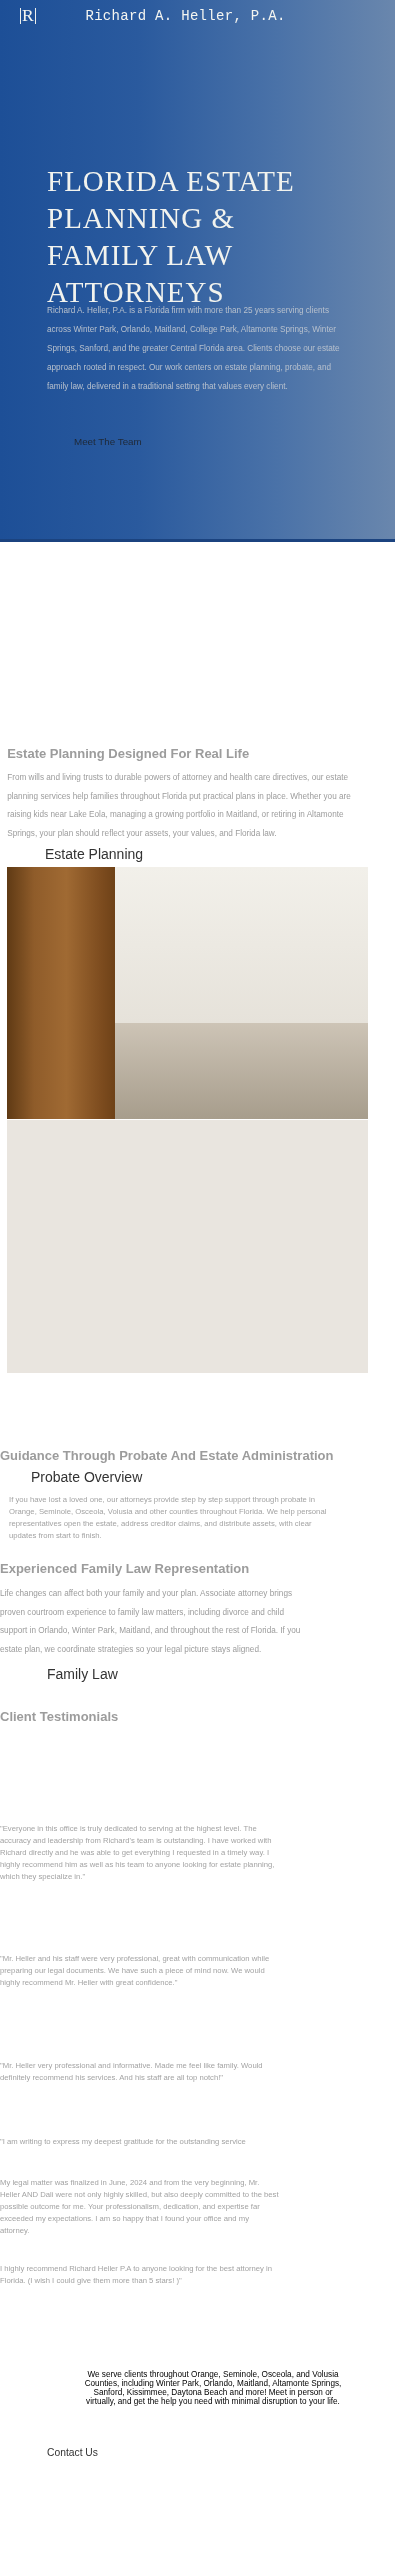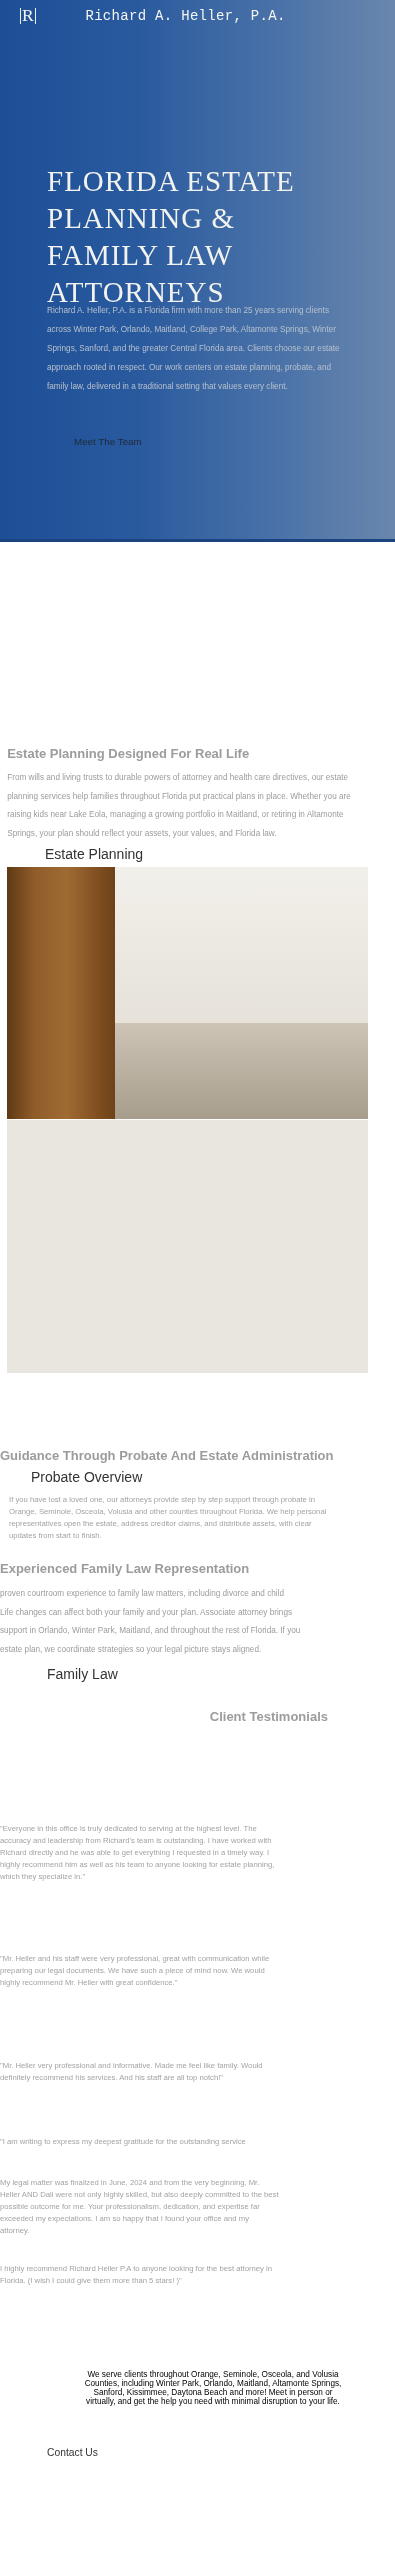--- a/index.html
+++ b/index.html
@@ -23,21 +23,21 @@
   .hero-line{font-size:8.2px;line-height:19px;color:#b7c0cd;white-space:nowrap;}
   .meet-link{position:absolute;left:74px;top:436px;font-size:9.8px;color:#1f2937;
              text-decoration:none;white-space:nowrap;cursor:pointer;}
 
   
   .h2{position:absolute;font-size:13px;font-weight:bold;color:#9c9c9c;white-space:nowrap;}
   .big-par .line{font-size:8.2px;line-height:18.5px;color:#9c9c9c;white-space:nowrap;}
   .small-par .line{font-size:7.7px;line-height:12px;color:#a3a3a3;white-space:nowrap;}
   .text-link{position:absolute;font-size:14px;color:#333;text-decoration:none;white-space:nowrap;cursor:pointer;}
   .centered{left:0;width:332px;text-align:center;padding-left:47px;}
-  .centered-full{left:0;width:312px;text-align:right;padding-left:16px;}
+  .centered-full{left:0;width:312px;text-align:left;}
 
   
   .photo{position:absolute;left:7.2px;width:361px;overflow:hidden;background:#e9e5df;}
   .photo>div{position:absolute;}
   .p1-door{left:0;top:0;bottom:0;width:30%;
      background:linear-gradient(90deg,#5f3a14,#8f5c2a 25%,#a06a33 55%,#7c4b1e 88%,#6e4218),
      repeating-linear-gradient(180deg,rgba(0,0,0,.05) 0 1.5px,transparent 1.5px 7.2px);}
   .p1-room{left:30%;top:0;right:0;height:62%;background:linear-gradient(180deg,#f2f0ea,#e6e2da);}
   .p1-floor{left:30%;bottom:0;right:0;height:38%;background:linear-gradient(180deg,#cdc4b6,#a79d8c);}
   .p1-rug{left:35%;top:35%;width:38%;height:4.5%;border-radius:4.1px;
@@ -169,22 +169,22 @@
   <div class="abs small-par" style="left:0;top:1494px;padding-left:9px;">
       <div class="line">If you have lost a loved one, our attorneys provide step by step support through probate in</div>
       <div class="line">Orange, Seminole, Osceola, Volusia and other counties throughout Florida. We help personal</div>
       <div class="line">representatives open the estate, address creditor claims, and distribute assets, with clear</div>
       <div class="line">updates from start to finish.</div>
     </div>
 
   
   <h2 class="h2" style="left:0;top:1550px;">Experienced Family Law Representation</h2>
   <div class="abs big-par" style="left:0;top:1585px;">
+      <div class="line">Life changes can affect both your family and your plan. Associate attorney brings</div>
       <div class="line">proven courtroom experience to family law matters, including divorce and child</div>
-      <div class="line">Life changes can affect both your family and your plan. Associate attorney brings</div>
       <div class="line">support in Orlando, Winter Park, Maitland, and throughout the rest of Florida. If you</div>
       <div class="line">estate plan, we coordinate strategies so your legal picture stays aligned.</div>
     </div>
   <a class="text-link" style="left:47px;top:1666px;">Family Law</a>
 
   
   <h2 class="h2 centered-full" style="top:1698px;white-space:nowrap;">Client Testimonials</h2>
   <div class="stars centered-full" style="top:1738px;">★★★★★</div>
 
   <span class="bullet" style="left:0.5px;top:1798px;"></span>

